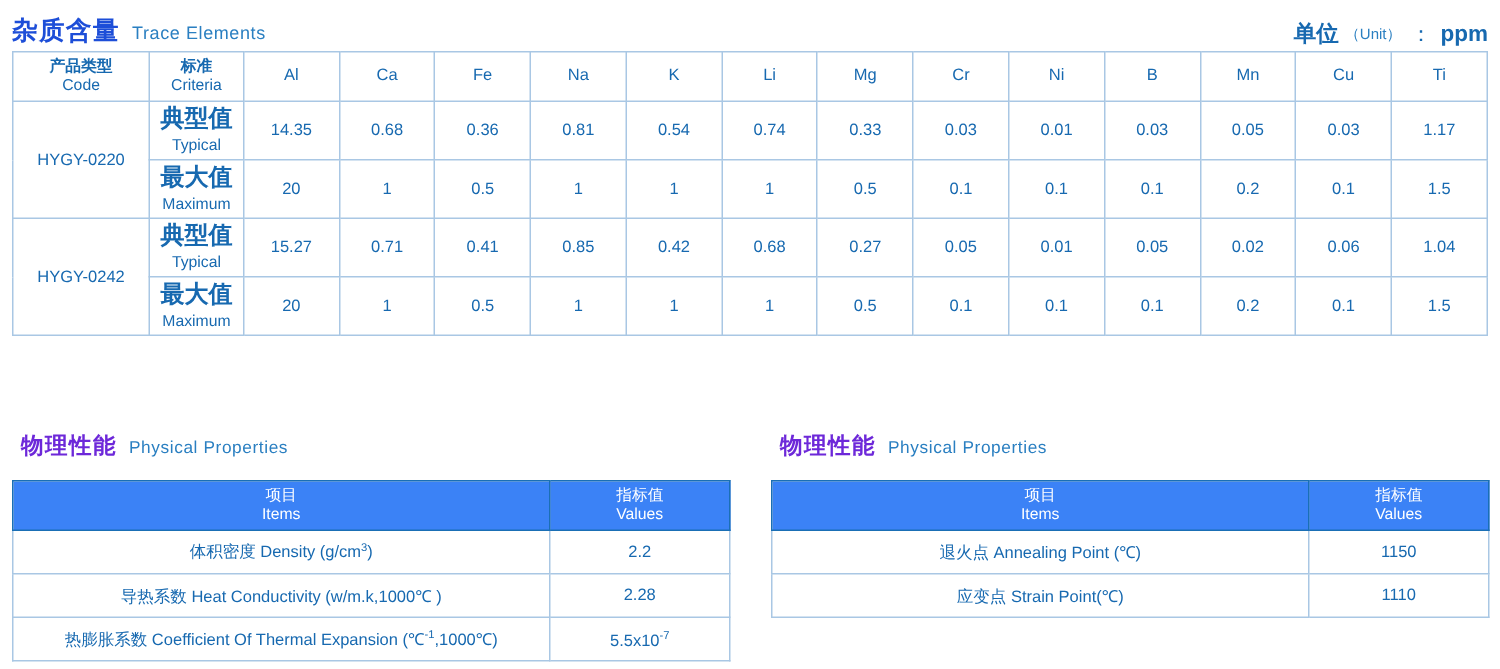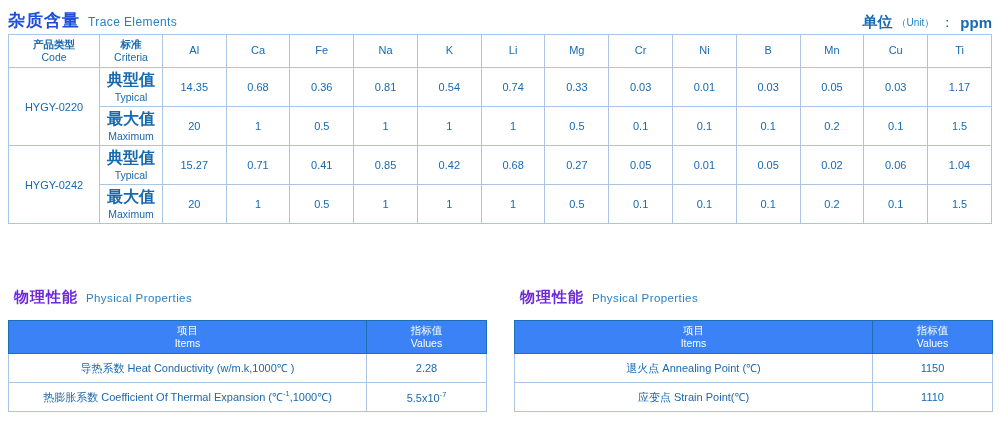--- a/index.html
+++ b/index.html
@@ -322,20 +322,24 @@
             <span class="p2">Items</span>
           </th>
           <th>
             <span class="p1">指标值</span>
             <span class="p2">Values</span>
           </th>
         </tr>
       </thead>
       <tbody>
         <tr>
+          <td>体积密度 Density (g/cm<sup>3</sup>)</td>
+          <td>2.2</td>
+        </tr>
+        <tr>
           <td>导热系数 Heat Conductivity (w/m.k,1000℃ )</td>
           <td>2.28</td>
         </tr>
         <tr>
           <td>热膨胀系数 Coefficient Of Thermal Expansion (℃<sup>-1</sup>,1000℃)</td>
           <td>5.5x10<sup>-7</sup></td>
         </tr>
       </tbody>
     </table>
   </div>

